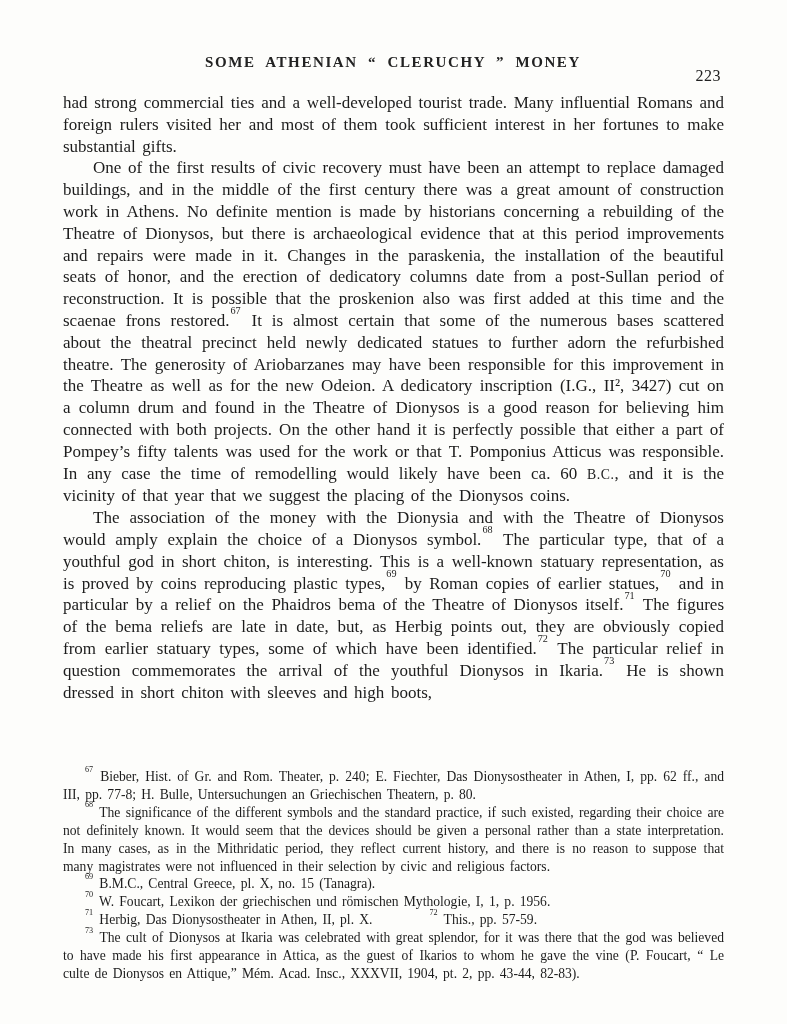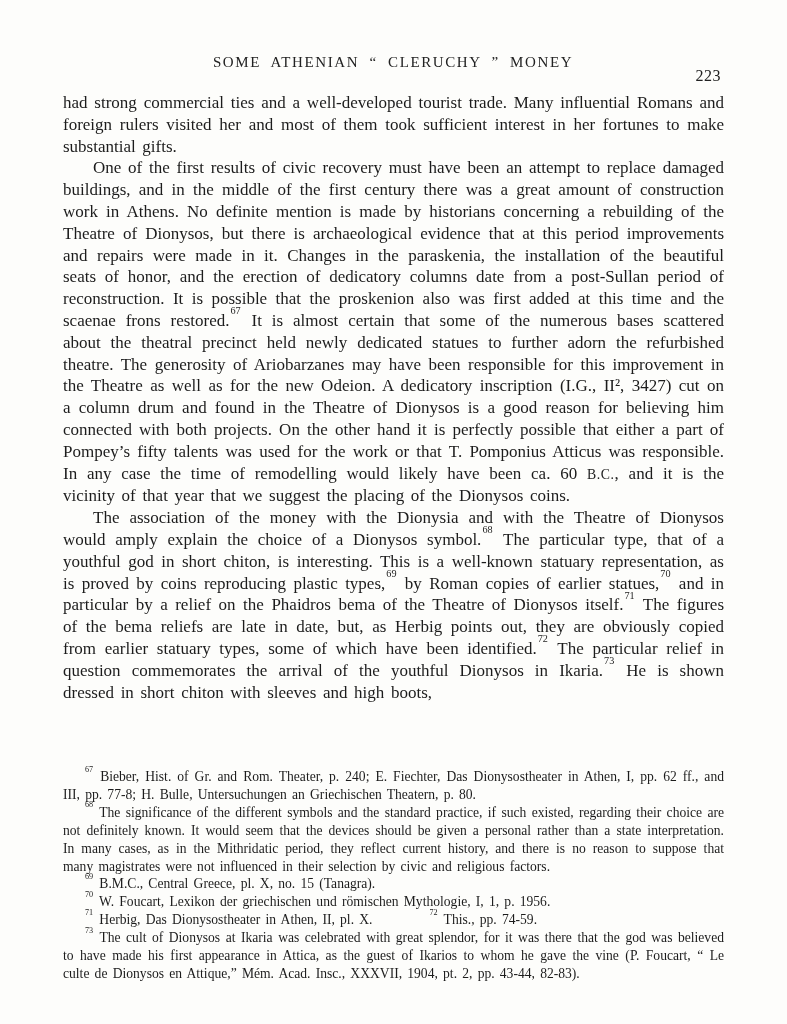--- a/index.html
+++ b/index.html
@@ -21,20 +21,21 @@
     height: 20px;
   }
   .running-title {
     display: block;
     text-align: center;
     font-size: 15px;
     letter-spacing: 1.6px;
     word-spacing: 5px;
     color: #222;
     white-space: nowrap;
+    font-weight: bold;
   }
   .page-number {
     position: absolute;
     right: 2px;
     top: 13px;
     font-size: 16px;
     letter-spacing: 0.5px;
     color: #222;
   }
   .body-text {
@@ -86,17 +87,17 @@
       <p class="para"><span>had strong commercial ties and a well-developed tourist trade. Many influential Romans and foreign rulers visited her and most of them took sufficient interest in her fortunes to make substantial gifts.</span></p>
       <p class="para indent"><span>One of the first results of civic recovery must have been an attempt to replace damaged buildings, and in the middle of the first century there was a great amount of construction work in Athens. No definite mention is made by historians concerning a rebuilding of the Theatre of Dionysos, but there is archaeological evidence that at this period improvements and repairs were made in it. Changes in the paraskenia, the installation of the beautiful seats of honor, and the erection of dedicatory columns date from a post-Sullan period of reconstruction. It is possible that the proskenion also was first added at this time and the scaenae frons restored.</span><sup class="fnref">67</sup><span> It is almost certain that some of the numerous bases scattered about the theatral precinct held newly dedicated statues to further adorn the refurbished theatre. The generosity of Ariobarzanes may have been responsible for this improvement in the Theatre as well as for the new Odeion. A dedicatory inscription (</span><span class="it">I.G.</span><span>, II², 3427) cut on a column drum and found in the Theatre of Dionysos is a good reason for believing him connected with both projects. On the other hand it is perfectly possible that either a part of Pompey’s fifty talents was used for the work or that T. Pomponius Atticus was responsible. In any case the time of remodelling would likely have been </span><span class="it">ca</span><span>. 60 </span><span class="sc">B.C.</span><span>, and it is the vicinity of that year that we suggest the placing of the Dionysos coins.</span></p>
       <p class="para indent"><span>The association of the money with the Dionysia and with the Theatre of Dionysos would amply explain the choice of a Dionysos symbol.</span><sup class="fnref">68</sup><span> The particular type, that of a youthful god in short chiton, is interesting. This is a well-known statuary representation, as is proved by coins reproducing plastic types,</span><sup class="fnref">69</sup><span> by Roman copies of earlier statues,</span><sup class="fnref">70</sup><span> and in particular by a relief on the Phaidros bema of the Theatre of Dionysos itself.</span><sup class="fnref">71</sup><span> The figures of the bema reliefs are late in date, but, as Herbig points out, they are obviously copied from earlier statuary types, some of which have been identified.</span><sup class="fnref">72</sup><span> The particular relief in question commemorates the arrival of the youthful Dionysos in Ikaria.</span><sup class="fnref">73</sup><span> He is shown dressed in short chiton with sleeves and high boots,</span></p>
     </div>
 
   <div class="footnotes">
       <p class="footnote"><sup class="fnref">67</sup><span> Bieber, </span><span class="it">Hist. of Gr. and Rom. Theater</span><span>, p. 240; E. Fiechter, </span><span class="it">Das Dionysostheater in Athen</span><span>, I, pp. 62 ff., and III, pp. 77-8; H. Bulle, </span><span class="it">Untersuchungen an Griechischen Theatern</span><span>, p. 80.</span></p>
       <p class="footnote"><sup class="fnref">68</sup><span> The significance of the different symbols and the standard practice, if such existed, regarding their choice are not definitely known. It would seem that the devices should be given a personal rather than a state interpretation. In many cases, as in the Mithridatic period, they reflect current history, and there is no reason to suppose that many magistrates were not influenced in their selection by civic and religious factors.</span></p>
       <p class="footnote"><sup class="fnref">69</sup><span> </span><span class="it">B.M.C., Central Greece</span><span>, pl. X, no. 15 (Tanagra).</span></p>
       <p class="footnote"><sup class="fnref">70</sup><span> W. Foucart, </span><span class="it">Lexikon der griechischen und römischen Mythologie</span><span>, I, 1, p. 1956.</span></p>
-      <p class="footnote"><sup class="fnref">71</sup><span> Herbig, </span><span class="it">Das Dionysostheater in Athen</span><span>, II, pl. X.</span><span class="fngap" style="width: 56px;"></span><sup class="fnref">72</sup><span> </span><span class="it">This</span><span>., pp. 74-59.</span></p>
+      <p class="footnote"><sup class="fnref">71</sup><span> Herbig, </span><span class="it">Das Dionysostheater in Athen</span><span>, II, pl. X.</span><span class="fngap" style="width: 56px;"></span><sup class="fnref">72</sup><span> </span><span class="it">This</span><span>., pp. 57-59.</span></p>
       <p class="footnote"><sup class="fnref">73</sup><span> The cult of Dionysos at Ikaria was celebrated with great splendor, for it was there that the god was believed to have made his first appearance in Attica, as the guest of Ikarios to whom he gave the vine (P. Foucart, “ Le culte de Dionysos en Attique,” </span><span class="it">Mém. Acad. Insc.</span><span>, XXXVII, 1904, pt. 2, pp. 43-44, 82-83).</span></p>
     </div>
 
 </div>
 
 </body></html>

